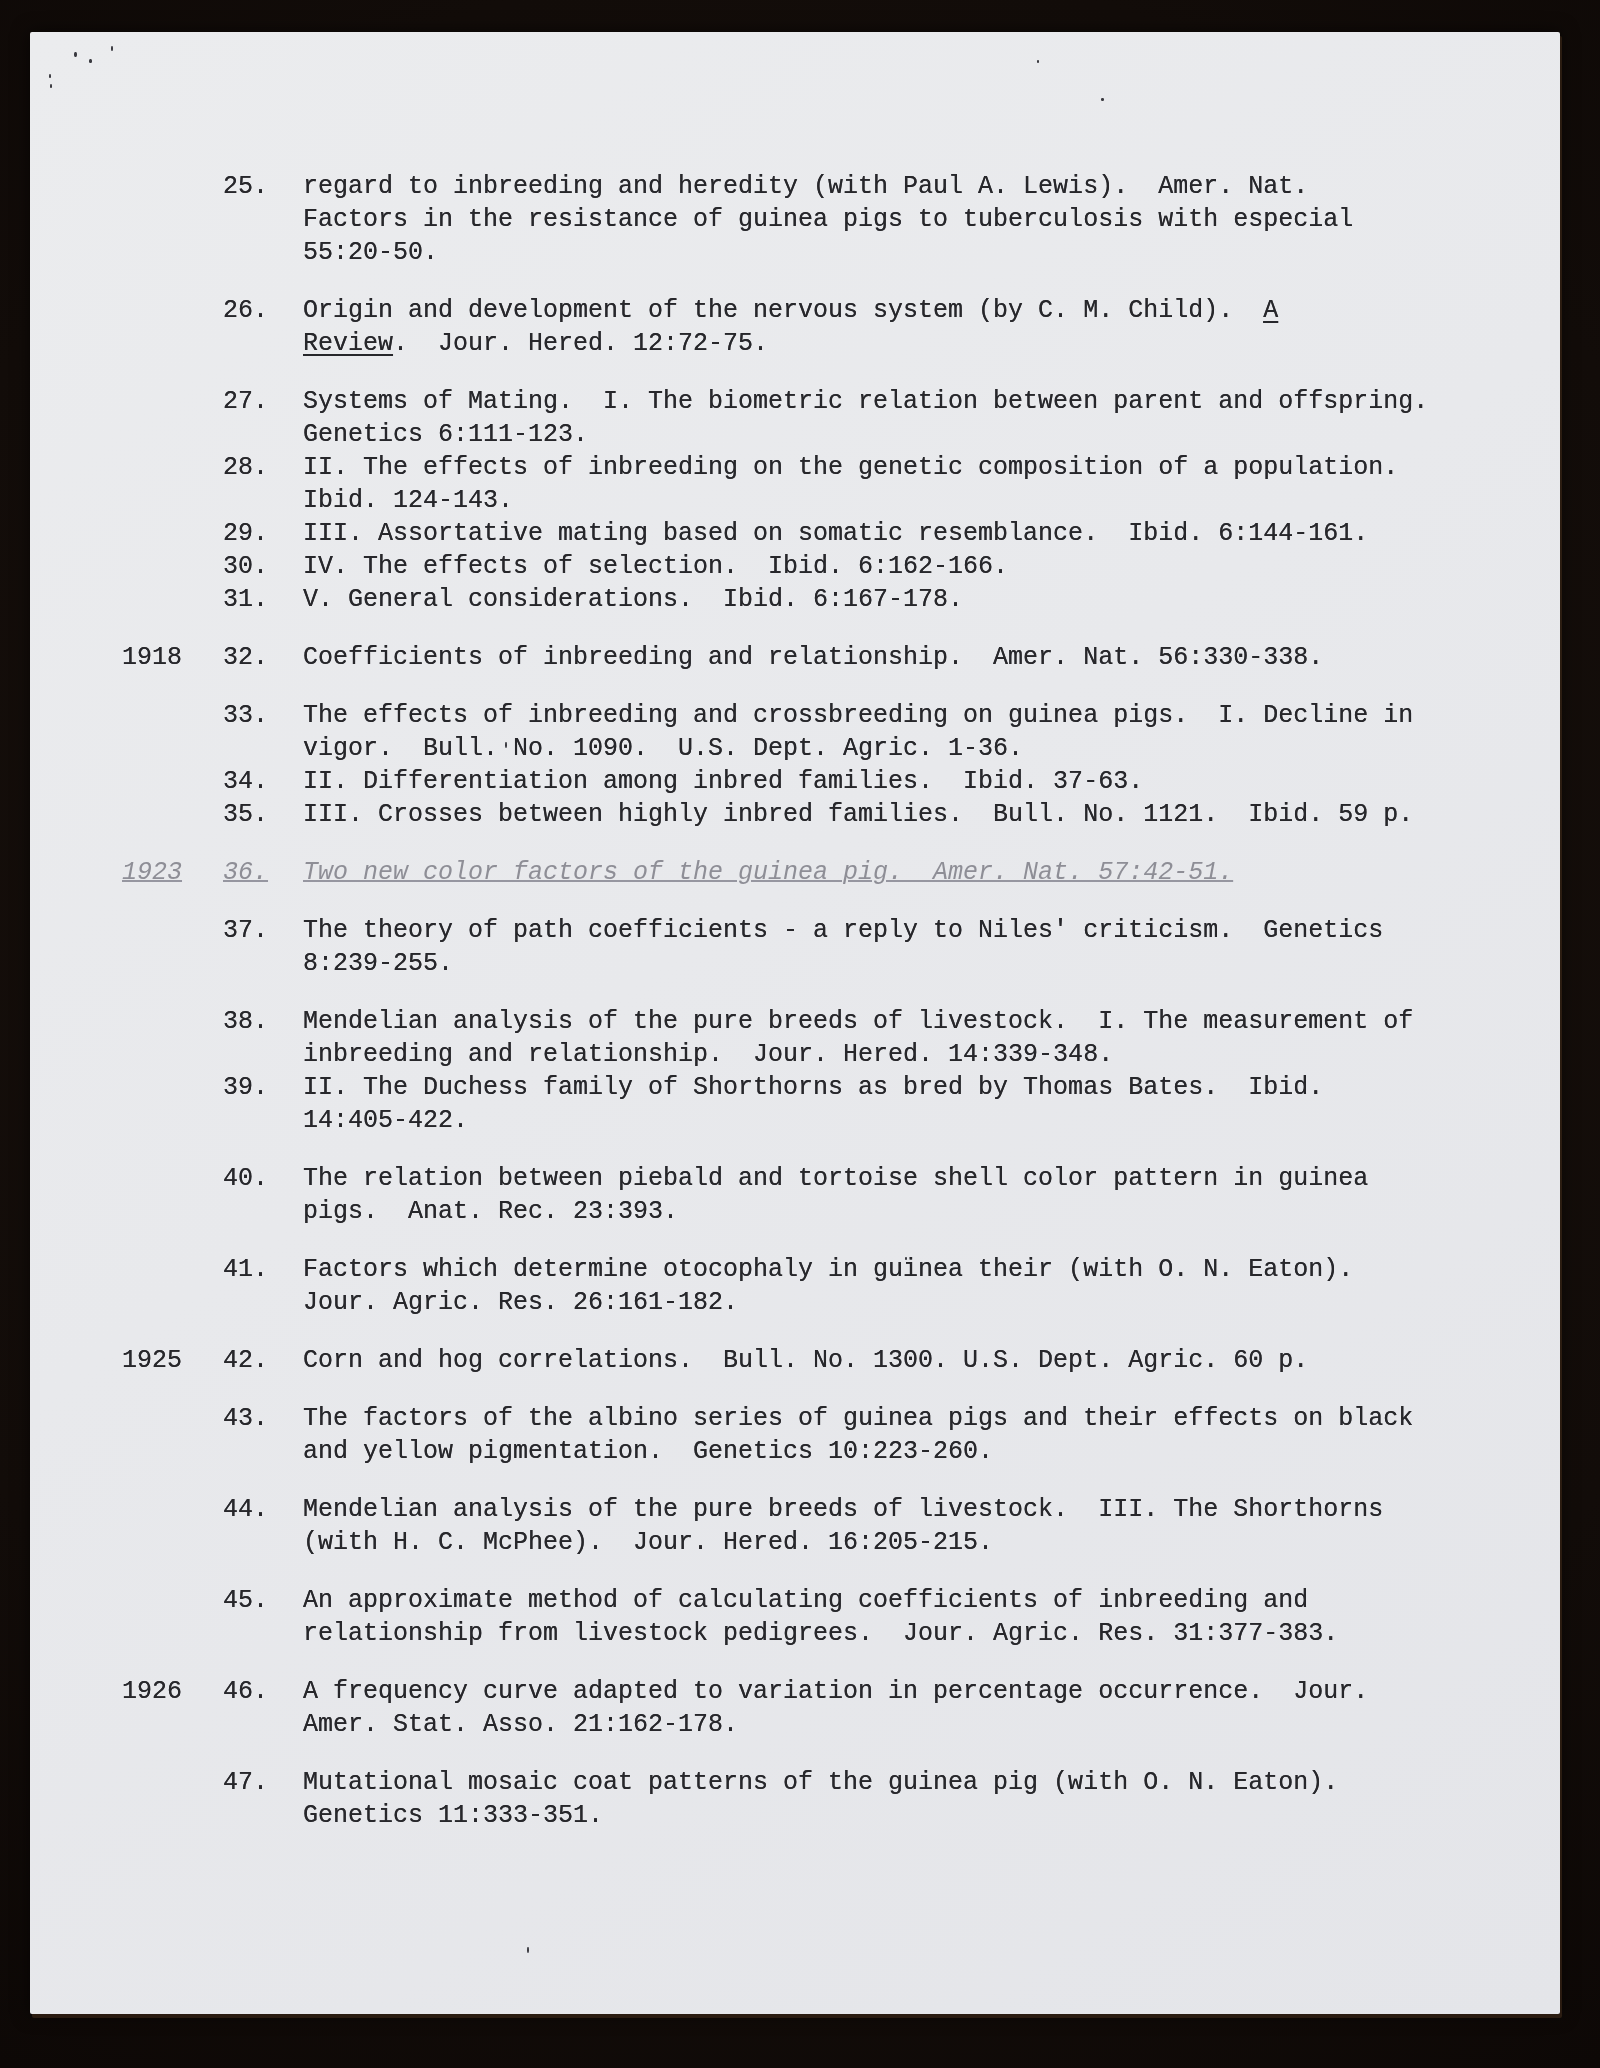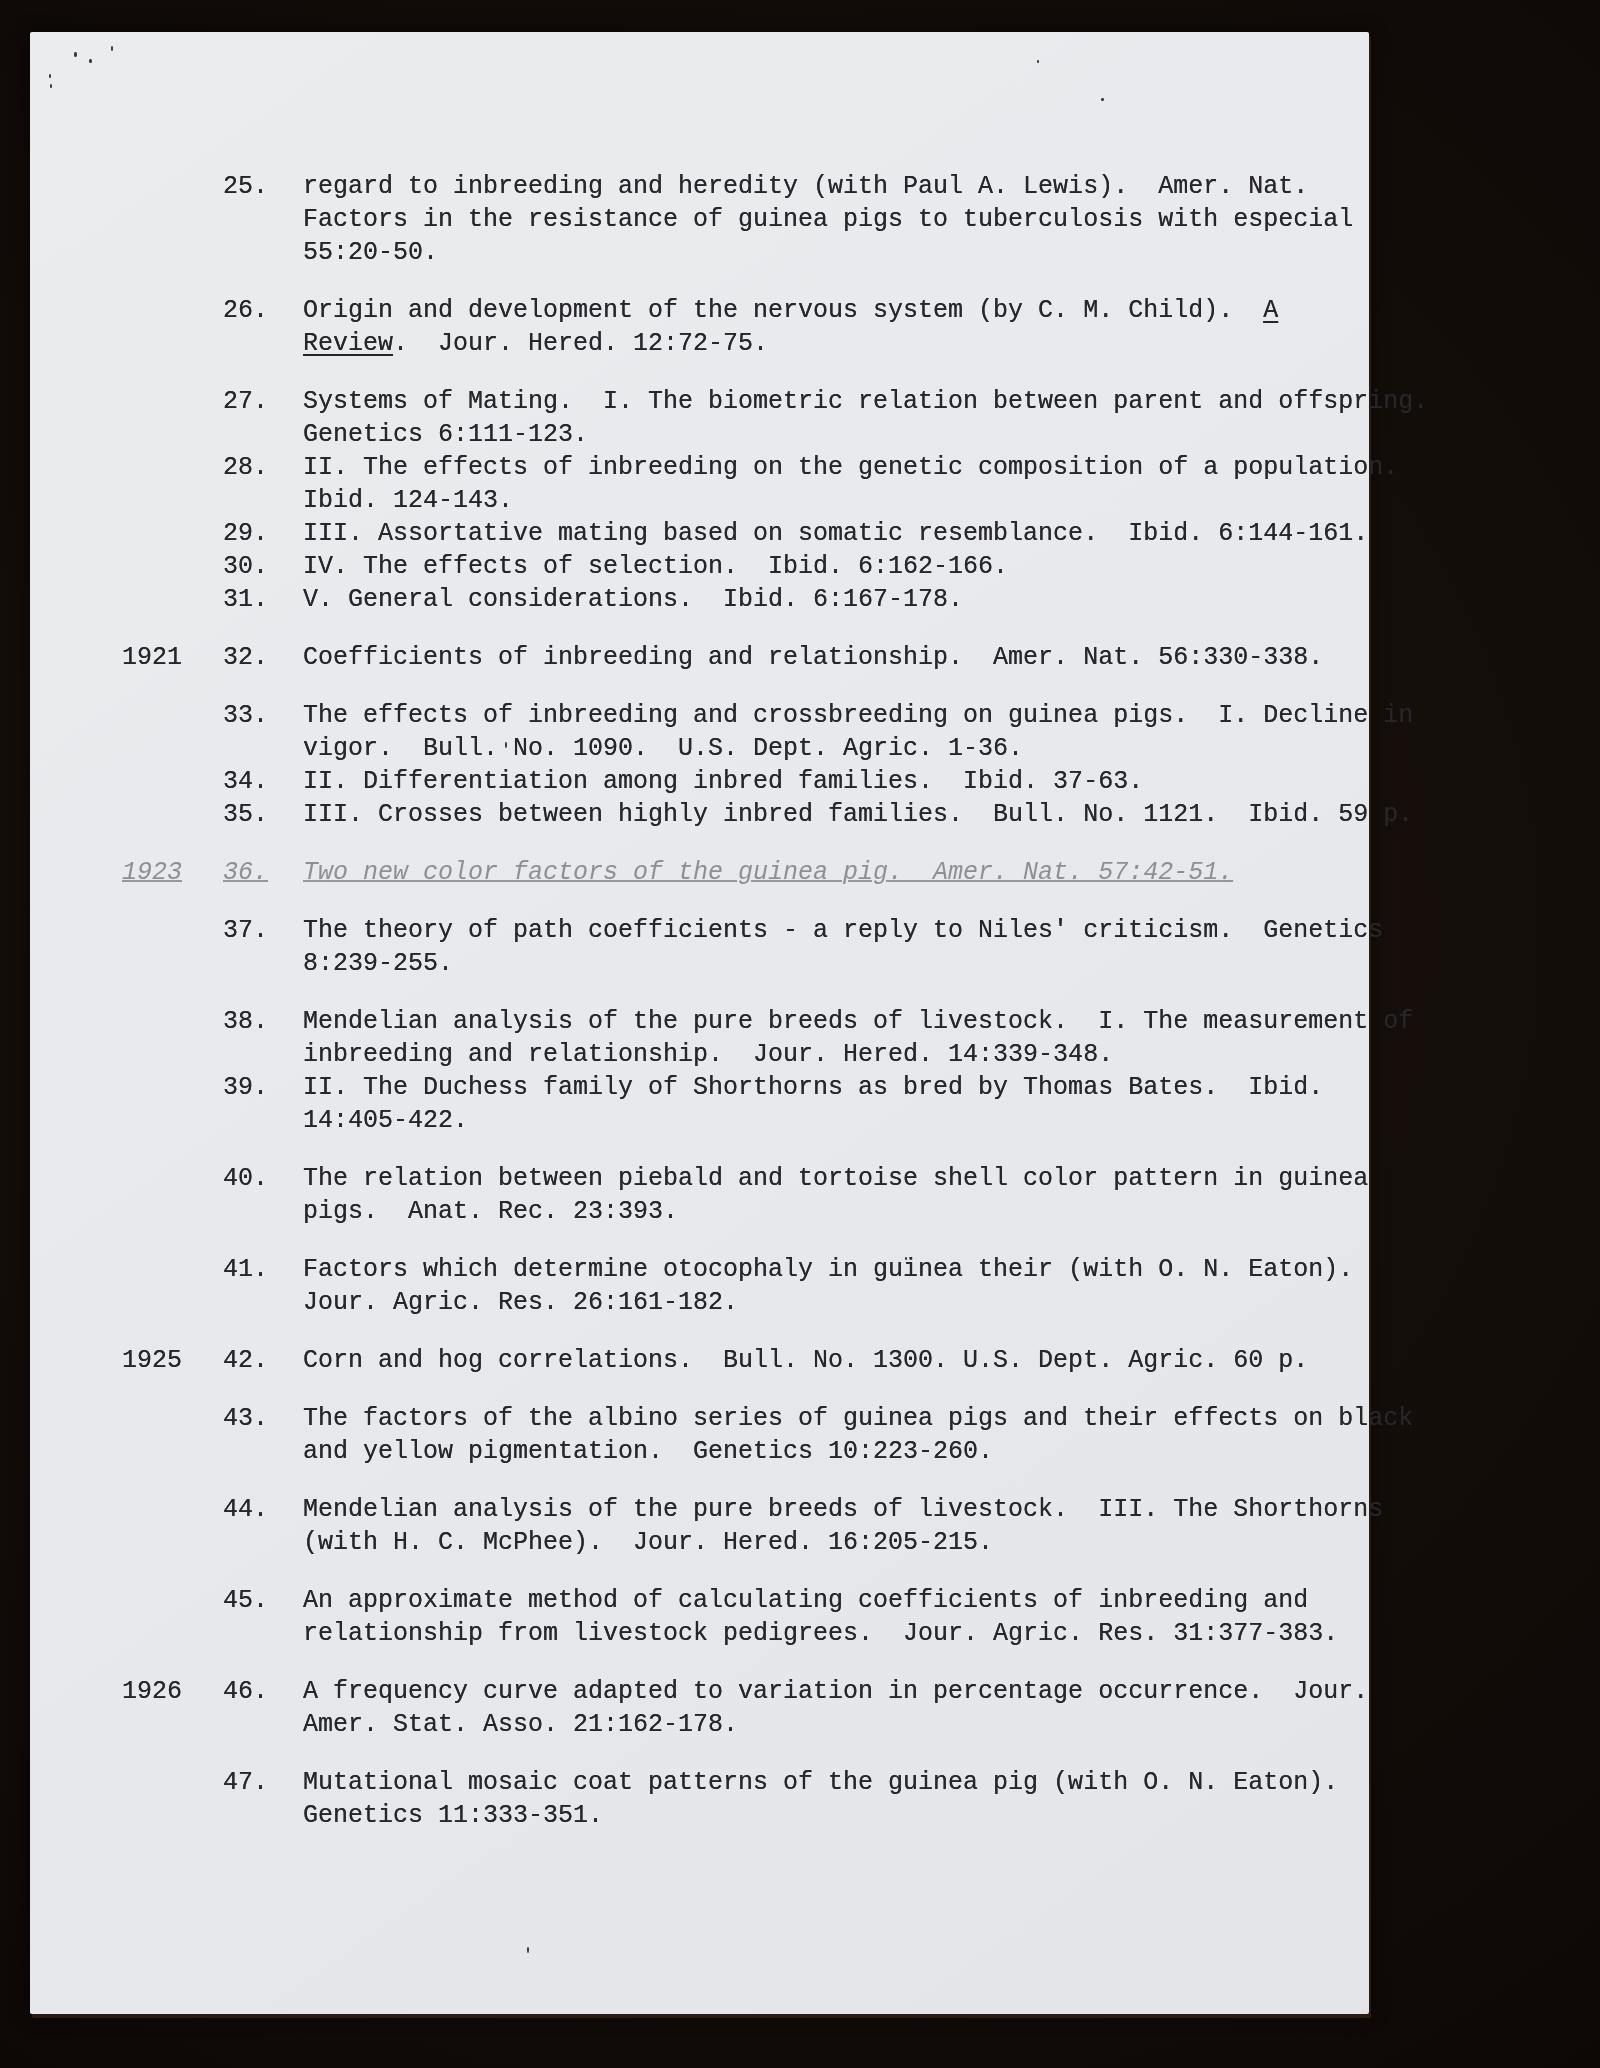--- a/index.html
+++ b/index.html
@@ -6,21 +6,21 @@
   body{
     width:1600px;height:2068px;
     background:#140e0b;
     position:relative;
     overflow:hidden;
     font-family:"Liberation Mono","DejaVu Sans Mono",monospace;
   }
   .frame{position:absolute;inset:0;background:
     radial-gradient(circle at 50% 45%, #1a120d 0%, #120c09 70%, #0d0806 100%);}
   .paper{
-    position:absolute;left:30px;top:32px;width:1339px;height:1982px;
+    position:absolute;left:30px;top:32px;width:1530px;height:1982px;
     background:linear-gradient(145deg,#ebecee 0%,#e8e9ec 45%,#e4e5e9 100%);
     box-shadow:2px 4px 0 rgba(70,45,28,.55), 0 0 18px rgba(0,0,0,.6);
     border-radius:2px;
   }
   .entries{
     position:absolute;left:0;top:0;right:0;
     padding:138px 0 0 92px;
     font-size:25px;line-height:33px;
     color:#27272b;
     text-shadow:0 0 .6px rgba(30,30,35,.8);
@@ -98,21 +98,21 @@
         </div>
       </div>
       <div class="entry gap">
         <span class="year"></span>
         <span class="num">31.</span>
         <div>
           <div class="line">V. General considerations.  Ibid. 6:167-178.</div>
         </div>
       </div>
       <div class="entry gap">
-        <span class="year">1921</span>
+        <span class="year">1918</span>
         <span class="num">32.</span>
         <div>
           <div class="line">Coefficients of inbreeding and relationship.  Amer. Nat. 56:330-338.</div>
         </div>
       </div>
       <div class="entry">
         <span class="year"></span>
         <span class="num">33.</span>
         <div>
           <div class="line">The effects of inbreeding and crossbreeding on guinea pigs.  I. Decline in</div>

